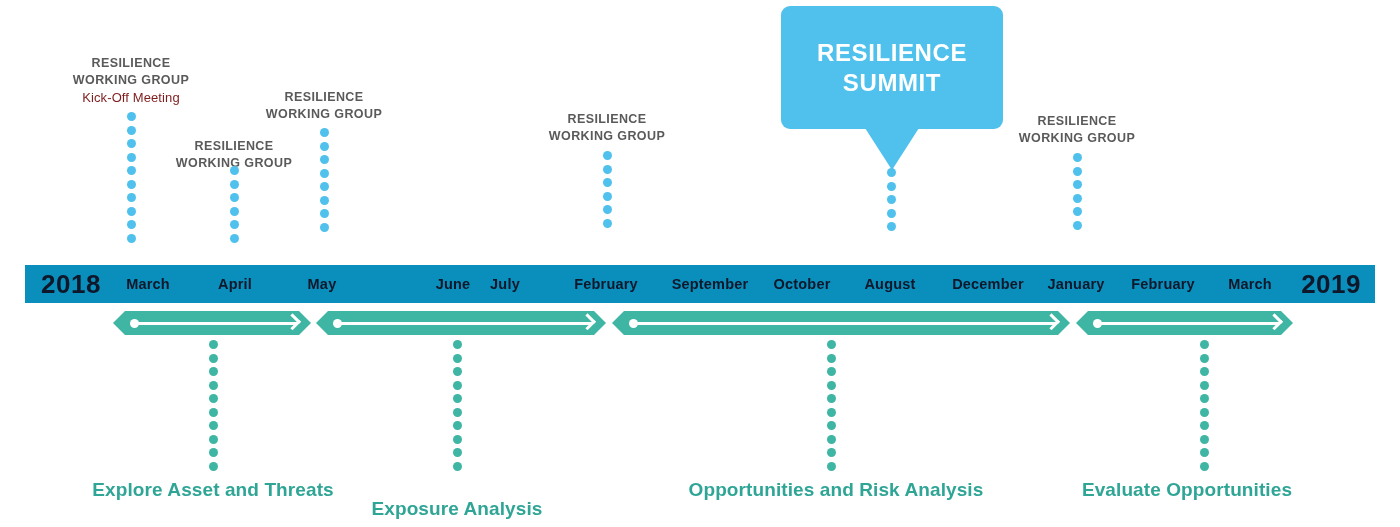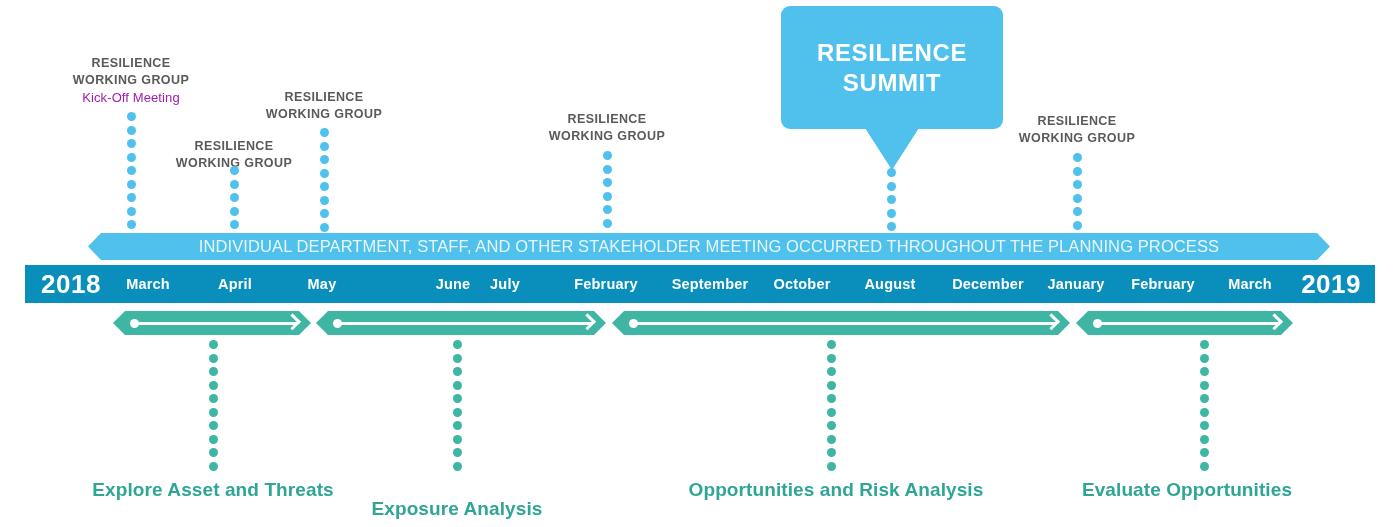--- a/index.html
+++ b/index.html
@@ -20,21 +20,21 @@
     font-size: 12.5px;
     letter-spacing: 0.4px;
     line-height: 17px;
     white-space: nowrap;
   }
   .wg-label .sub {
     display: block;
     font-weight: normal;
     font-size: 13px;
     letter-spacing: 0.1px;
-    color: #a21caf;
+    color: #7f1d1d;
   }
 
   
   .dots { position: absolute; display: flex; flex-direction: column; align-items: center; }
   .dots .dot { border-radius: 50%; }
   .dots.blue .dot { background: #4fc1ec; }
   .dots.teal .dot { background: #3fb5a3; }
 
   
   #summit {
@@ -68,21 +68,21 @@
     letter-spacing: 0.1px;
     white-space: nowrap;
     clip-path: polygon(0 50%, 13px 0, calc(100% - 13px) 0, 100% 50%, calc(100% - 13px) 100%, 13px 100%);
   }
 
   
   #monthbar {
     position: absolute;
     background: #0a8fbc;
     display: flex; align-items: center;
-    color: #ffffff;
+    color: #0f172a;
     font-weight: bold;
   }
   #monthbar .year { position: absolute; font-size: 26px; letter-spacing: 0.5px; }
   #monthbar .month { position: absolute; font-size: 14.5px; letter-spacing: 0.2px; text-align: center; transform: translateX(-50%); }
 
   
   .phase {
     position: absolute;
     background: #3fb5a3;
     clip-path: polygon(0 50%, 12px 0, calc(100% - 12px) 0, 100% 50%, calc(100% - 12px) 100%, 12px 100%);
@@ -202,23 +202,20 @@
         <span class="dot" style="width: 9px; height: 9px;"></span>
       </div>
     </div>
 
   <div id="summit" style="left:781px; top:6px; width:222px; height:123px;">
     <span>RESILIENCE</span>
     <span>SUMMIT</span>
   </div>
   <div id="summit-tail" style="left:865px; top:128px;"></div>
 
-  <div id="banner" style="left:88px; top:233px; width:1242px; height:27px;">
-    <span>INDIVIDUAL DEPARTMENT, STAFF, AND OTHER STAKEHOLDER MEETING OCCURRED THROUGHOUT THE PLANNING PROCESS</span>
-  </div>
 
   <div id="monthbar" style="left:25px; top:265px; width:1350px; height:38px;">
     <span class="year" style="left:16px;">2018</span>
     <span class="year" style="right:14px;">2019</span>
     <span id="month-slot-host"></span>
   <span class="month" style="left: 123px;">March</span>
       <span class="month" style="left: 210px;">April</span>
       <span class="month" style="left: 297px;">May</span>
       <span class="month" style="left: 392px; margin-left: 36px;">June</span>
       <span class="month" style="left: 480px;">July</span>

